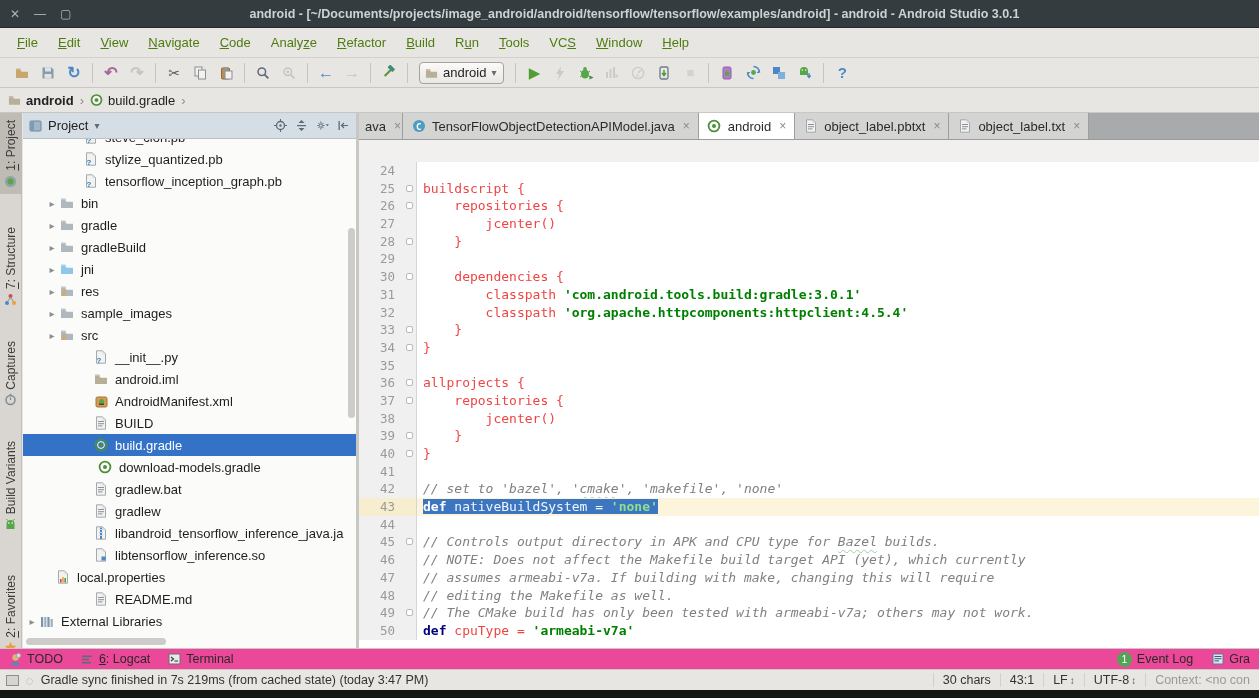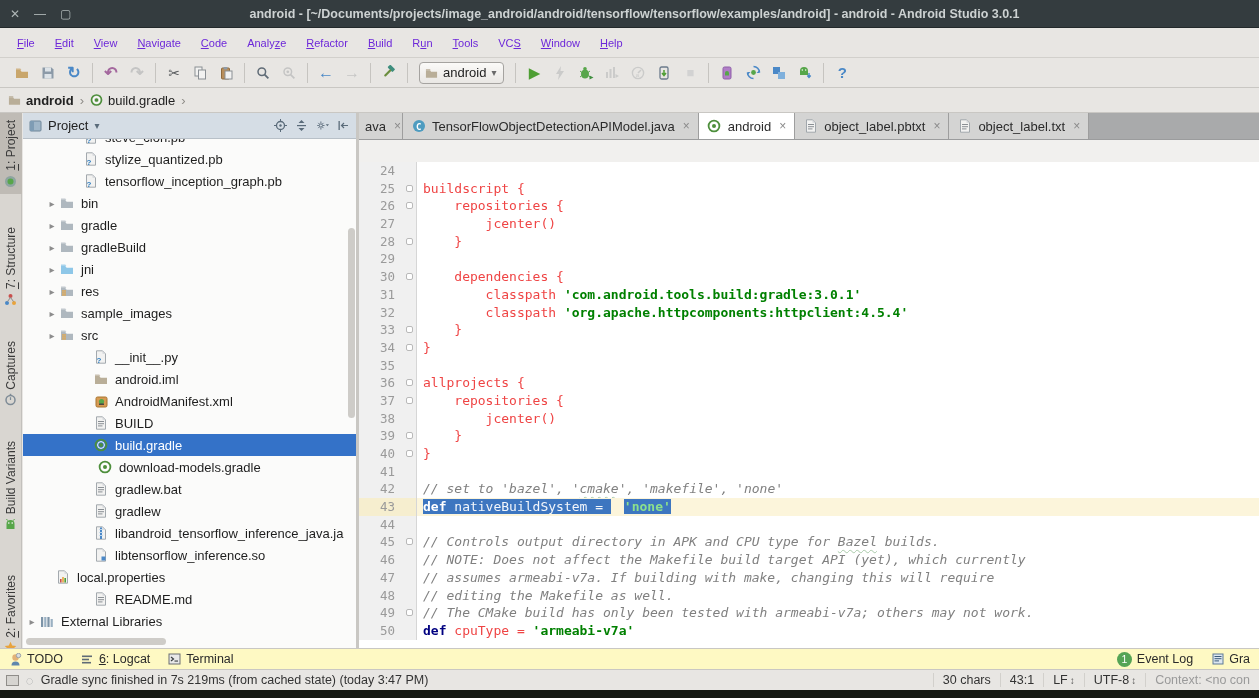--- a/index.html
+++ b/index.html
@@ -11,21 +11,21 @@
   #titlebar { position:absolute; left:0; top:0; width:100%; height:28px; background:#343C3F;
               display:flex; align-items:center; border-bottom:1px solid #23292B; }
   #win-controls { display:flex; gap:14px; margin-left:10px; color:#AEB6B6; font-size:12px; width:70px; }
   #win-controls span { cursor:default; }
   #title-text { flex:1; text-align:center; color:#CDD2D2; font-weight:bold; font-size:12.5px;
                 margin-right:70px; white-space:nowrap; overflow:hidden; }
 
   
   #menubar { position:absolute; left:0; top:28px; width:100%; height:30px; background:#E8E6E3;
              display:flex; align-items:center; padding-left:8px; gap:2px; border-bottom:1px solid #D2D0CC; }
-  .menu-item { padding:3px 9px; font-size:11px; color:#6d28d9; }
+  .menu-item { padding:3px 9px; font-size:13px; color:#4d7c0f; }
   .menu-item u { text-decoration:underline; }
 
   
   #toolbar { position:absolute; left:0; top:58px; width:100%; height:30px; background:#E8E6E3;
              display:flex; align-items:center; padding-left:6px; border-bottom:1px solid #C9C7C3; }
   .tb-group { display:flex; align-items:center; gap:4px; padding:0 5px; }
   .tb-sep { width:1px; height:20px; background:#C6C4C0; margin:0 2px; }
   .tb-icon { width:22px; height:22px; display:flex; align-items:center; justify-content:center;
              font-size:15px; border-radius:3px; }
   .tb-icon.dis { opacity:.45; }
@@ -96,24 +96,24 @@
   .ctext { flex:1; white-space:pre; padding-left:6px; color:#000; }
   .cline.cur .ctext, .cline.cur { background:#FCF5DB; }
   .cline.cur .gut, .cline.cur .fold { background:#F6EECF; }
   .tk-p { color:#ef4444; }
   .tk-k { color:#000080; font-weight:bold; }
   .tk-s { color:#008000; font-weight:bold; }
   .tk-c { color:#808080; font-style:italic; }
   .tk-cw { color:#808080; font-style:italic; text-decoration:underline wavy #A9C9A9 1px; text-underline-offset:3px; }
   .tk-ks { color:#FFFFFF; font-weight:bold; background:#3D76C0; }
   .tk-ps { color:#F2F6FB; background:#3D76C0; }
-  .tk-ss { color:#8CE08C; font-weight:bold; background:#3D76C0;margin-left:13px; }
+  .tk-ss { color:#8CE08C; font-weight:bold; background:#3D76C0; }
 
   
-  #bottombar { position:absolute; left:0; top:648px; width:100%; height:21px; background:#fef9c3;
+  #bottombar { position:absolute; left:0; top:648px; width:100%; height:21px; background:#ec4899;
                border-top:1px solid #C9C7C3; display:flex; align-items:center; font-size:12.5px; color:#2A2A2A; }
   .bb-item { display:flex; align-items:center; gap:5px; padding:0 9px; height:100%; }
   .bb-item u { text-decoration:underline; }
   #bb-right { margin-left:auto; display:flex; align-items:center; }
   .badge { min-width:15px; height:15px; border-radius:8px; background:#55A455; color:#fff; font-size:10.5px;
            display:flex; align-items:center; justify-content:center; padding:0 3px; }
 
   
   #statusbar { position:absolute; left:0; top:669px; width:100%; height:21px; background:#E8E6E3;
                border-top:1px solid #C9C7C3; display:flex; align-items:center; font-size:12.5px; color:#333; }

